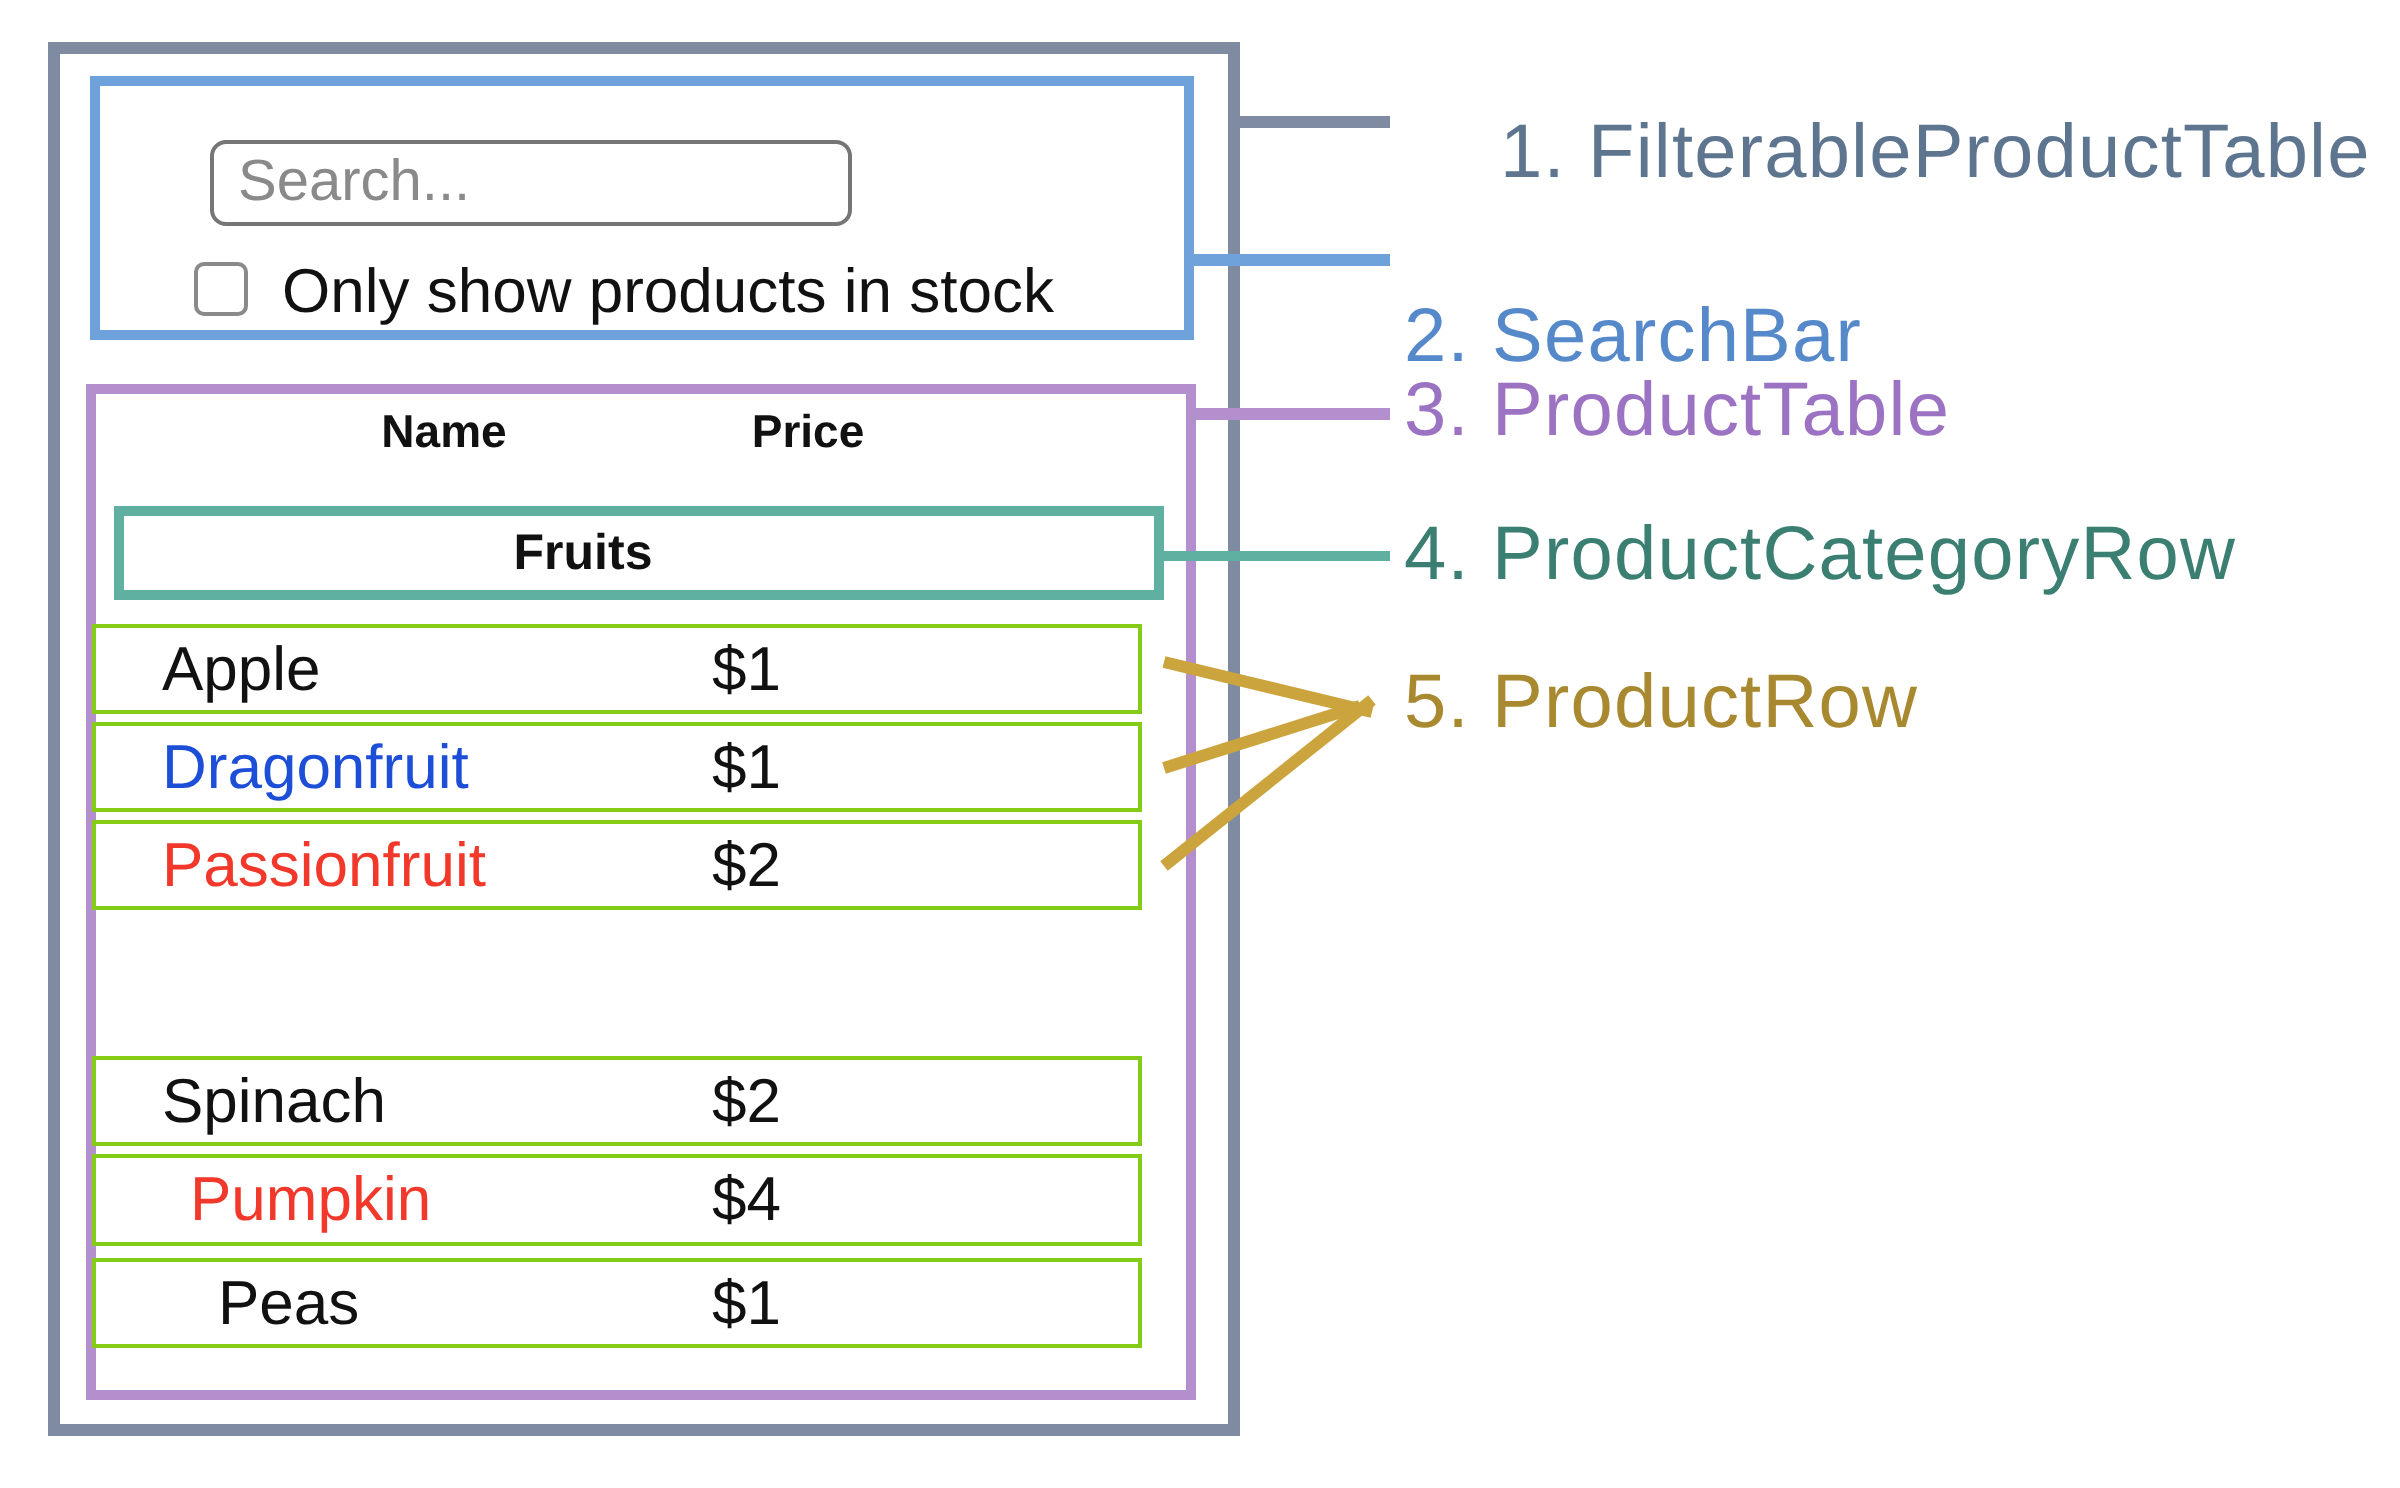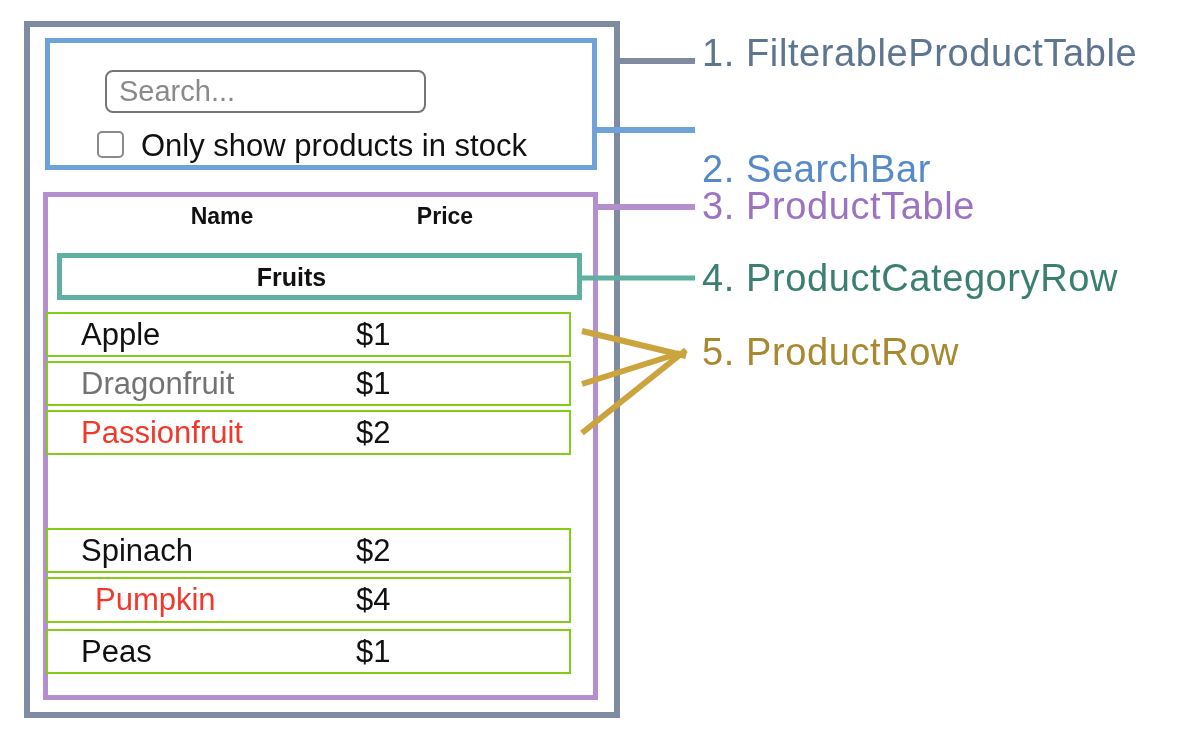--- a/index.html
+++ b/index.html
@@ -41,21 +41,21 @@
   }
   .product-table-box {
     left: 43px; top: 192px; width: 555px; height: 508px;
     border: 5px solid #b48fcd; background: #ffffff;
   }
   .col-header {
     top: 216px; transform: translate(-50%, -50%);
     font-size: 23px; font-weight: bold; color: #111111; white-space: nowrap;
   }
   .col-header.name  { left: 222px; }
-  .col-header.price { left: 445px; }
+  .col-header.price { left: 404px; }
 
   .category-box {
     left: 57px; width: 525px;
     border: 5px solid #5fb0a0; background: #ffffff;
   }
   .category-box.fruits     { top: 253px; height: 47px; }
   .category-box.vegetables { top: 473px; height: 49px; }
   .category-label {
     position: absolute; left: calc(50% - 28px); top: 50%;
     transform: translate(-50%, -50%);
@@ -65,38 +65,38 @@
   .product-row {
     left: 46px; width: 525px; height: 45px;
     border: 2px solid #84cc16; background: #ffffff;
     display: flex; align-items: center;
   }
   .row-apple        { top: 312px; }
   .row-dragonfruit  { top: 361px; }
   .row-passionfruit { top: 410px; text-align: center; }
   .row-spinach      { top: 528px; }
   .row-pumpkin      { top: 577px; height: 46px; }
-  .row-peas         { top: 629px; }
+  .row-peas         { top: 629px; padding-left: 28px; }
   .cell-name {
     margin-left: 33px; font-size: 31px; color: #111111; white-space: nowrap;
   }
   .cell-price {
     position: absolute; left: 308px; font-size: 31px; color: #111111;
     white-space: nowrap;
   }
 
   
   #connectors { left: 0; top: 0; width: 1200px; height: 744px; pointer-events: none; }
 
   
   .legend-label {
     left: 702px; transform: translateY(-52%);
     font-size: 38px; letter-spacing: 0.6px; white-space: nowrap;
   }
-  .legend-1 { top: 54px; }
+  .legend-1 { top: 78px; margin-left: 48px; }
   .legend-2 { top: 130px; margin-top: 40px; }
   .legend-3 { top: 207px; }
   .legend-4 { top: 279px; }
   .legend-5 { top: 353px; }
 </style>
 </head>
 <body>
 
 <div id="canvas">
 
@@ -118,21 +118,21 @@
 
   <div class="abs category-box fruits">
     <span class="category-label">Fruits</span>
   </div>
 
   <div class="abs product-row row-apple">
     <span class="cell-name" style="color: rgb(17, 17, 17);">Apple</span>
     <span class="cell-price">$1</span>
   </div>
   <div class="abs product-row row-dragonfruit">
-    <span class="cell-name" style="color: #737373;">Dragonfruit</span>
+    <span class="cell-name" style="color: #1d4ed8;">Dragonfruit</span>
     <span class="cell-price">$1</span>
   </div>
   <div class="abs product-row row-passionfruit">
     <span class="cell-name" style="color: rgb(242, 56, 42);">Passionfruit</span>
     <span class="cell-price">$2</span>
   </div>
 
 
   <div class="abs product-row row-spinach">
     <span class="cell-name" style="color: rgb(17, 17, 17);">Spinach</span>

